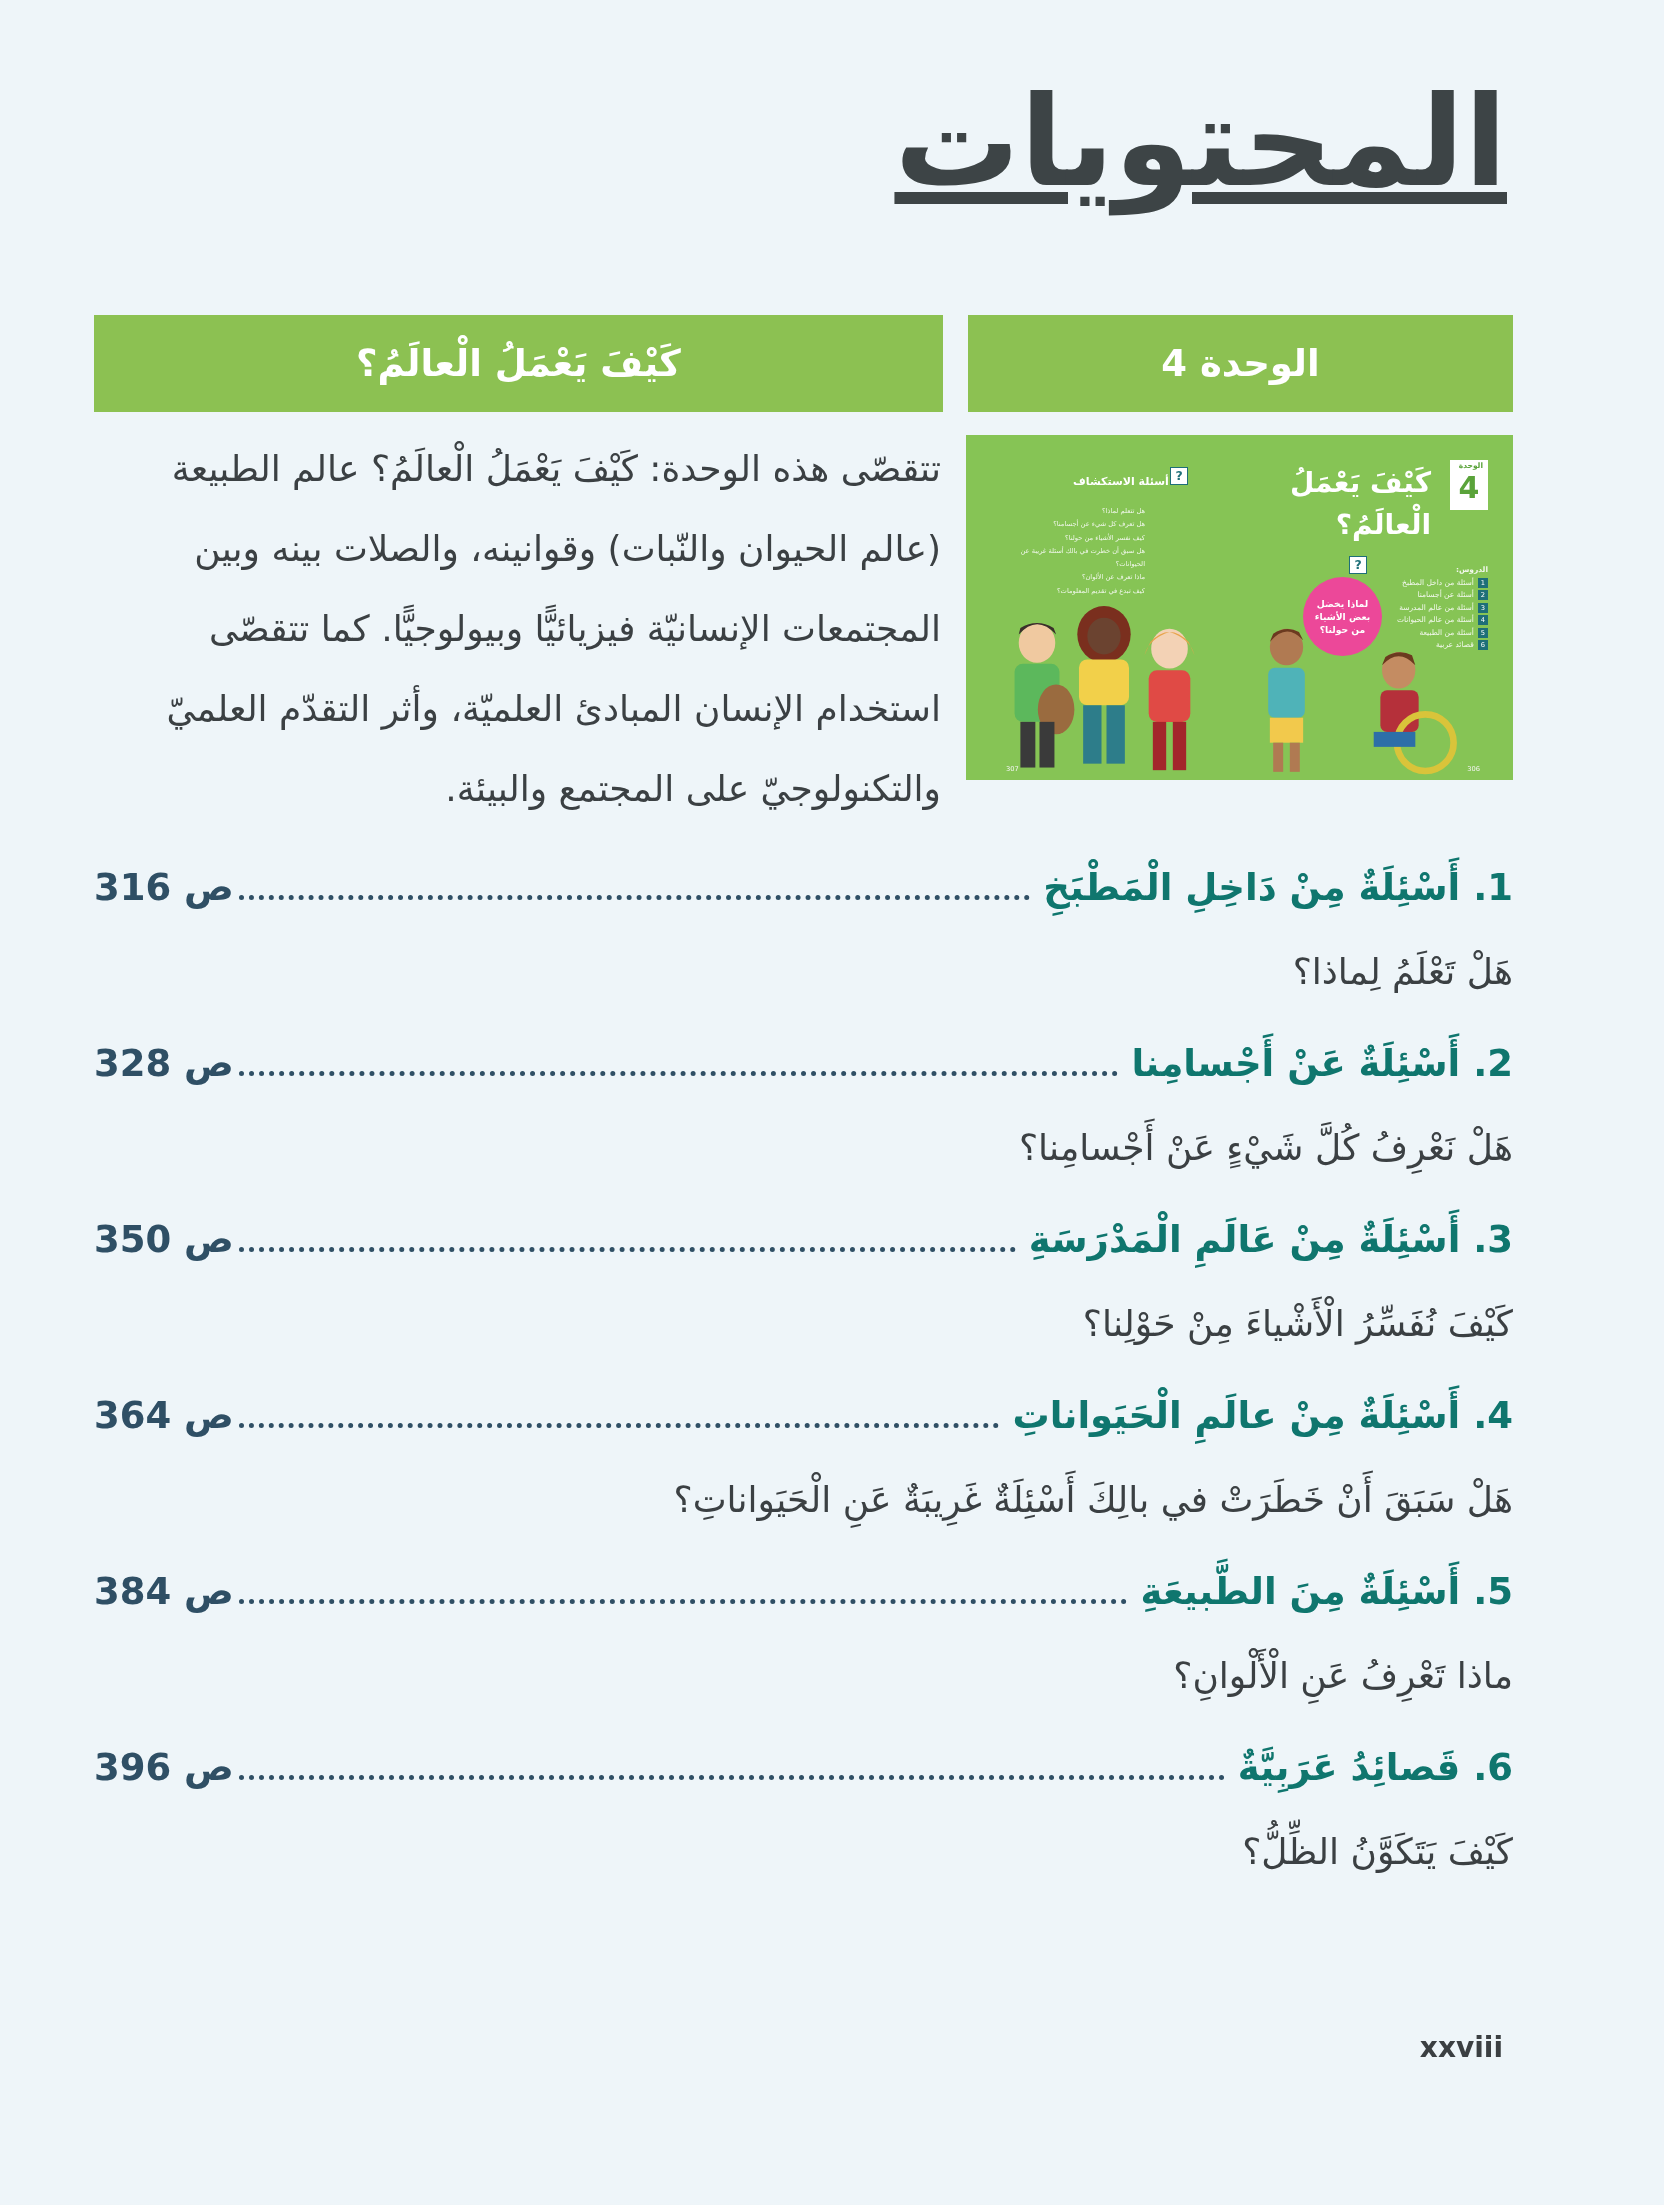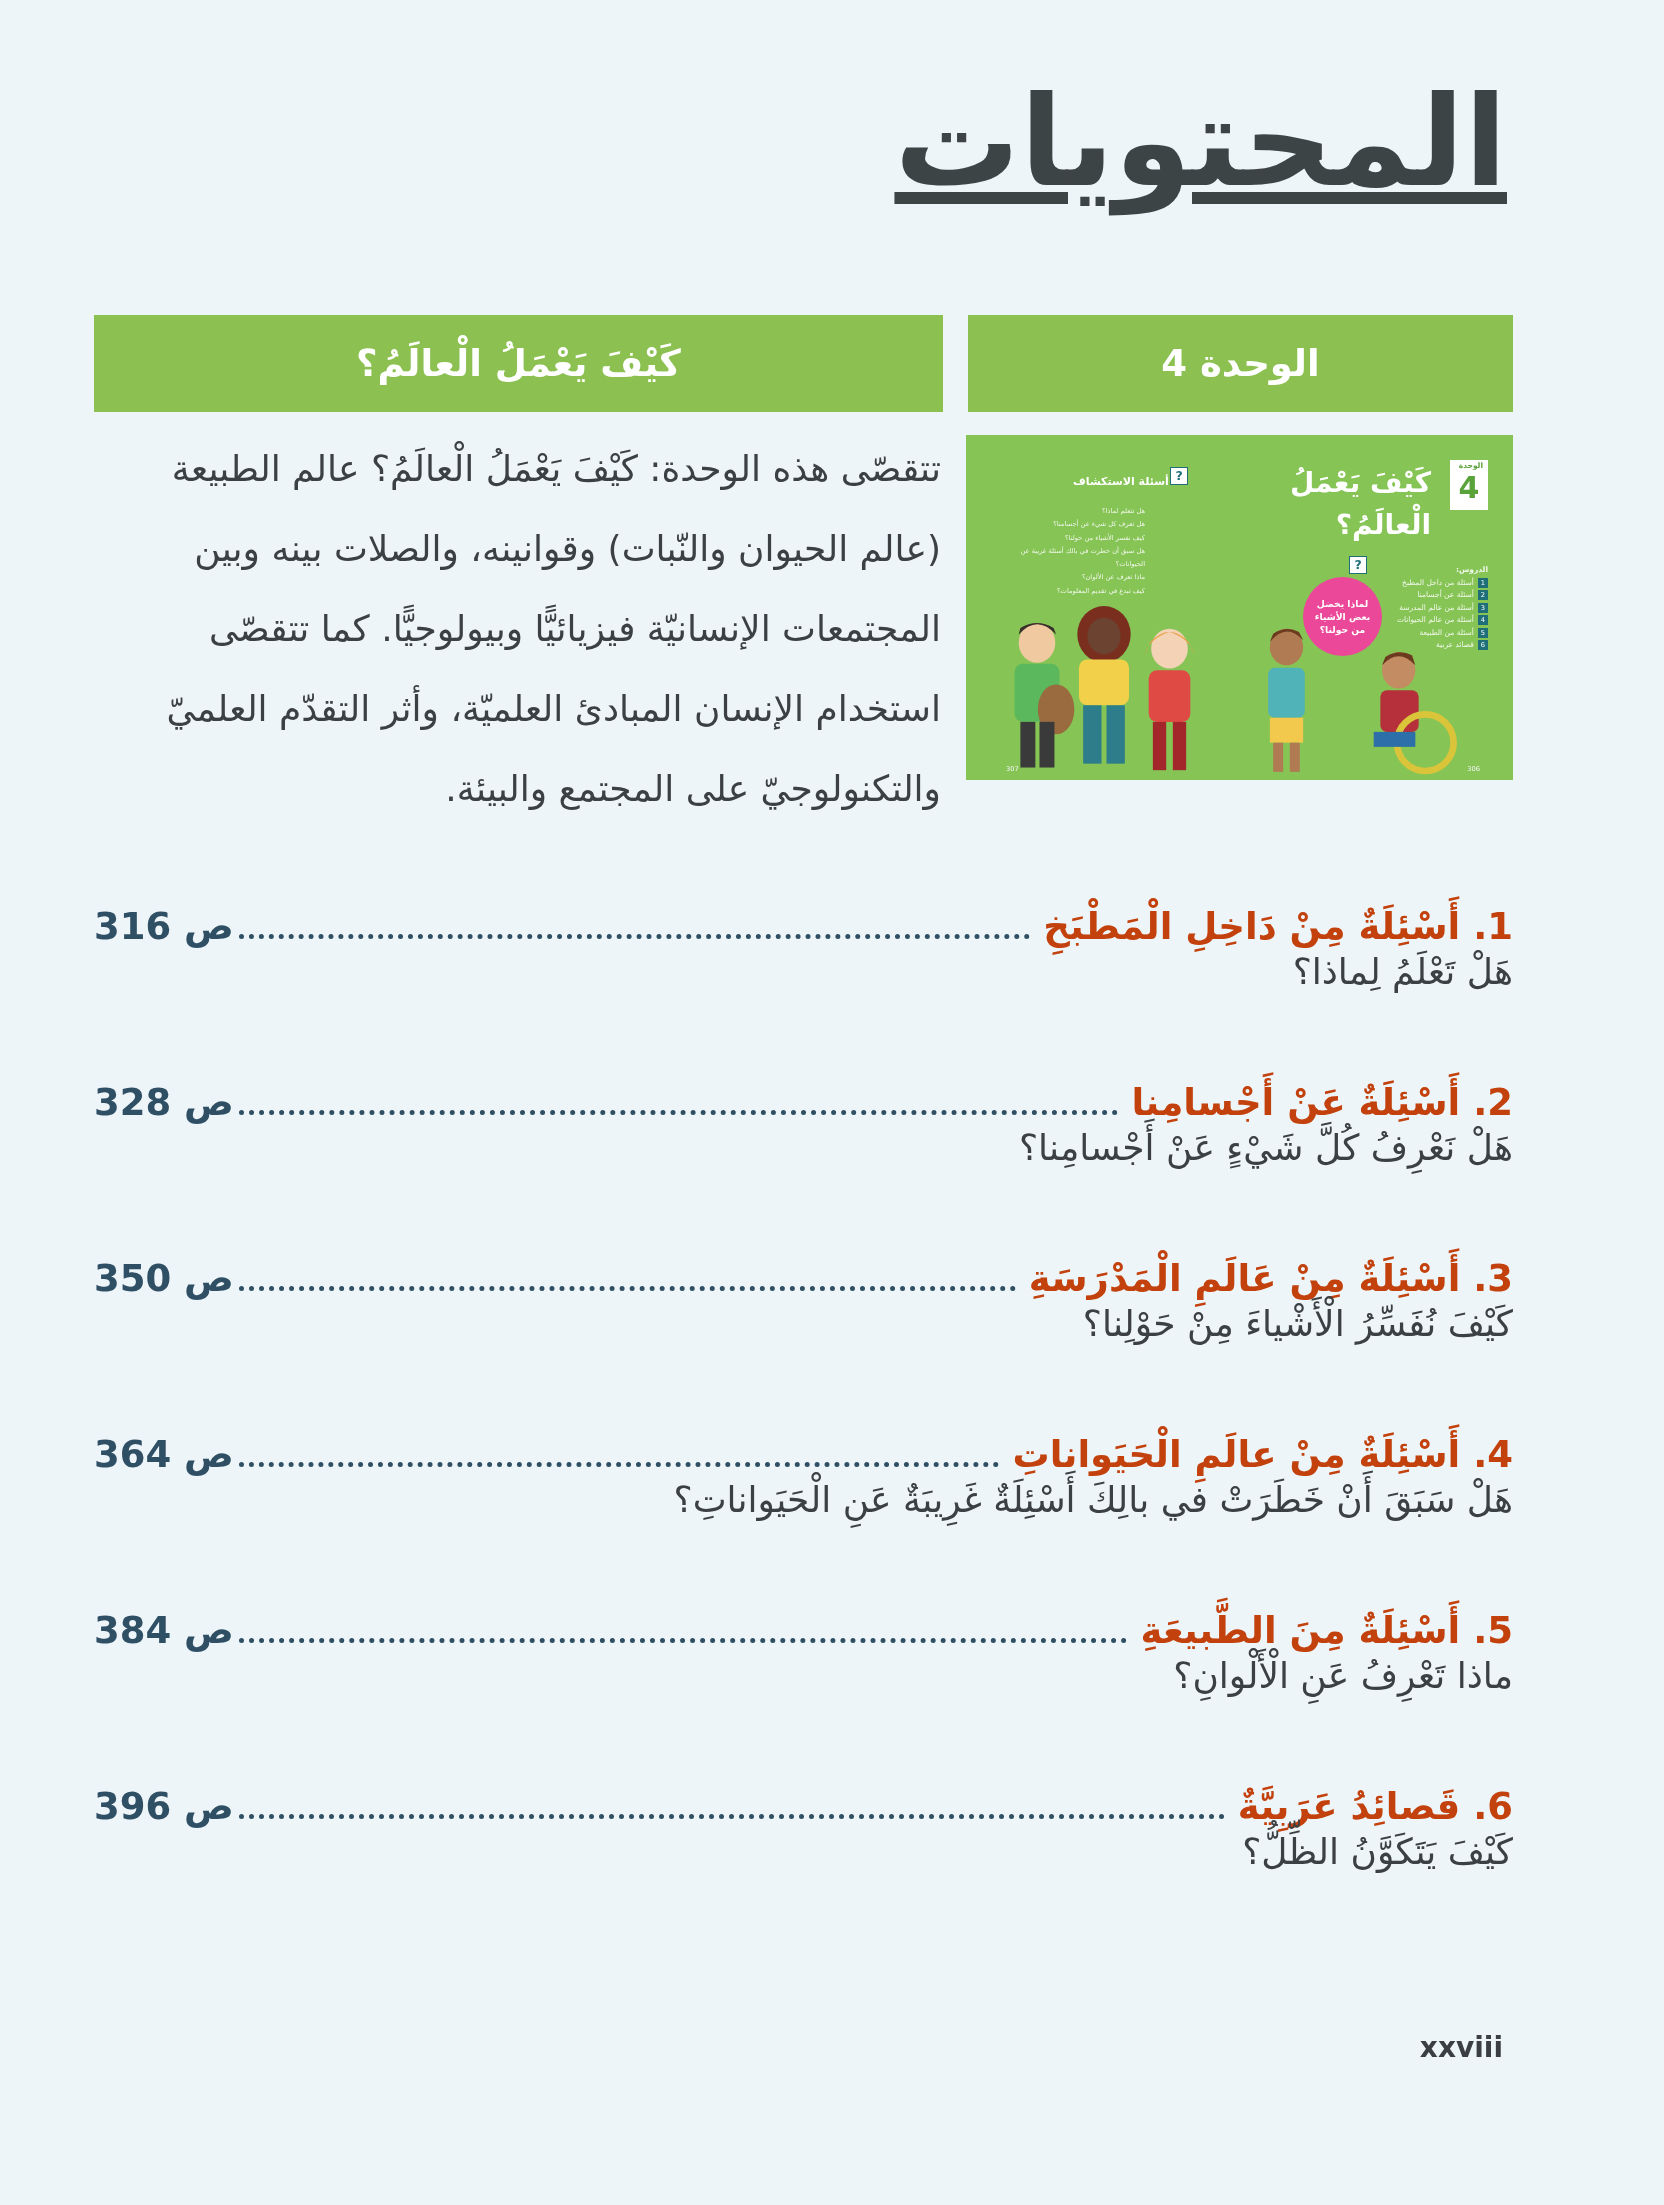--- a/index.html
+++ b/index.html
@@ -156,37 +156,36 @@
     .toc-item { height: 176px; position: relative; }
     .toc-row {
       display: flex;
       direction: rtl;
       align-items: baseline;
       height: 67px;
     }
     .toc-title {
       font-weight: bold;
       font-size: 37px;
-      color: #c2410c;
+      color: #0f766e;
       white-space: nowrap;
       padding-left: 8.3px;
     }
     .toc-dots {
       flex: 1;
       border-bottom: 5.8px dotted #2f4f65;
       margin: 0 5px 10px 5px;
       height: 0.8px;
     }
     .toc-page {
       font-weight: bold;
       font-size: 37px;
       color: #2f4f65;
       white-space: nowrap;
       direction: rtl;
-      margin-top: 39px;
     }
     .toc-sub {
       direction: rtl;
       text-align: right;
       font-size: 36px;
       color: #3b4043;
       margin-top: 18.3px;
     }
 
     .folio {

